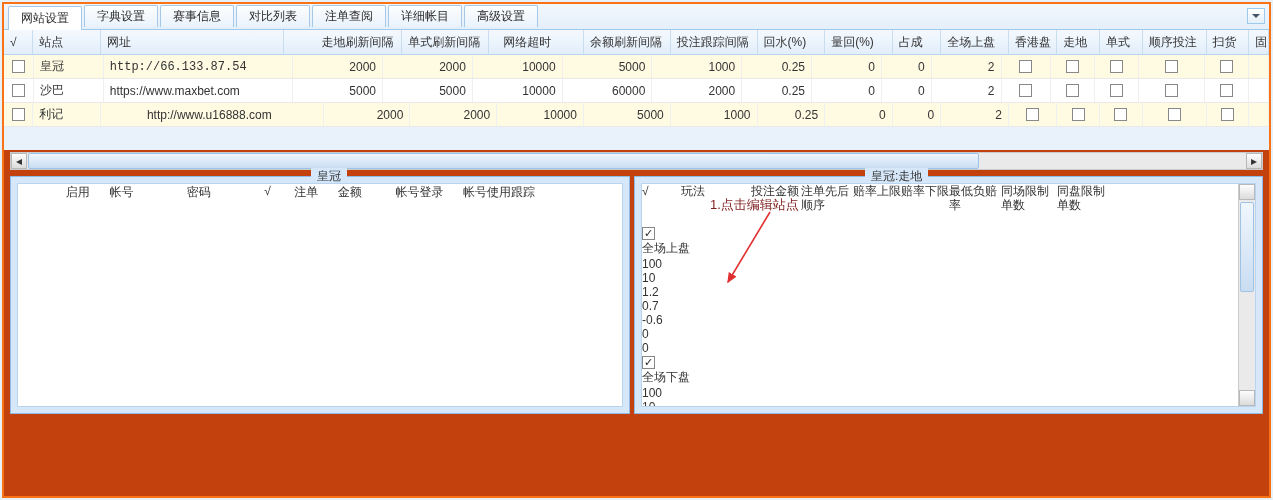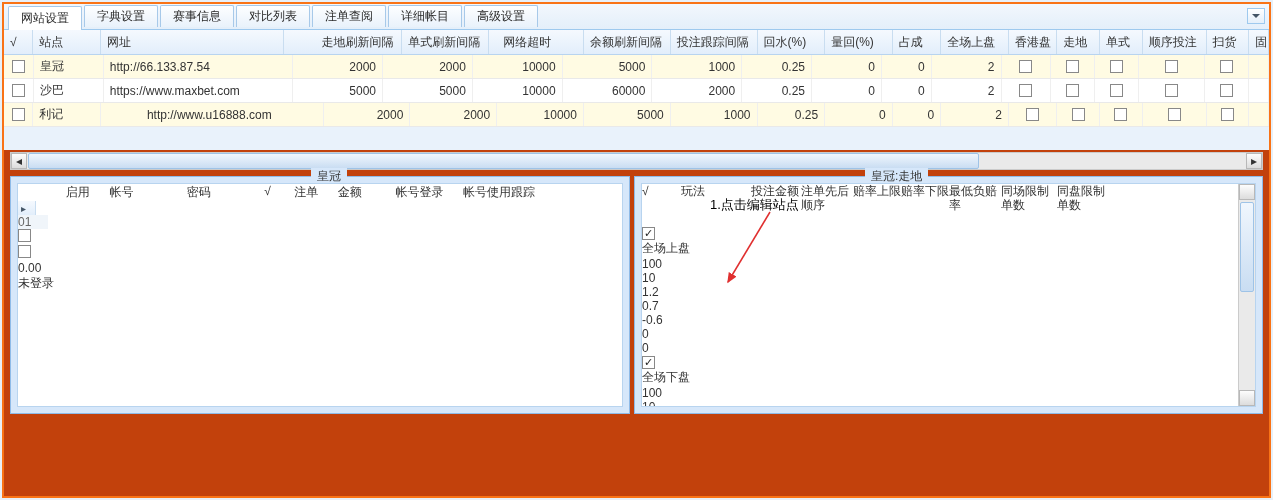--- a/index.html
+++ b/index.html
@@ -40,21 +40,21 @@
 .subgrid .hdr{position:sticky;top:0}
 .rownum{width:30px;justify-content:center;color:#666;background:#f0f5fa}
 .rowhdr{width:18px;background:linear-gradient(#f5f9fe,#e2eefb);border-right:1px solid #c9ddf0}
 .rowhdr.mark:after{content:"▸";color:#456;font-size:10px;margin-left:3px}
 
 .vscroll{position:absolute;right:0;top:0;bottom:0;width:17px;background:#eaeaea;border-left:1px solid #cbcbcb;display:flex;flex-direction:column}
 .vscroll .vb{height:16px;background:linear-gradient(#fdfdfd,#dcdcdc);border:1px solid #b8b8b8}
 .vscroll .vtrack{flex:1;position:relative}
 .vscroll .vthumb{position:absolute;left:1px;right:1px;top:2px;height:90px;background:linear-gradient(#f0f6fd,#c9ddf2);border:1px solid #9ec3e7;border-radius:2px}
 
-.annotation{position:absolute;color:#000000;font-size:13px;pointer-events:none}
+.annotation{position:absolute;color:#7f1d1d;font-size:13px;pointer-events:none}
 .arrow{position:absolute;pointer-events:none}
 .arrow svg{overflow:visible}
 .tall .cell{height:42px;line-height:14px;white-space:normal}
 .rnum{text-align:left;justify-content:flex-end}
 .cnum{justify-content:center}
 </style>
 </head>
 <body>
 
 <div class="frame">
@@ -91,21 +91,21 @@
         <div class="cell" style="width: 66px;">顺序投注</div>
         <div class="cell" style="width: 44px;">扫货</div>
         <div class="cell" style="width: 20px;">固</div>
       </div>
     <div id="siterows">
         <div class="row odd">
           <div class="cell" style="width: 30px; justify-content: center;">
             <span class="cbx"></span>
           </div>
           <div class="cell" style="width: 70px;">皇冠</div>
-          <div class="cell" style="width: 190px;">http://66.133.87.54</div>
+          <div class="cell" style="width: 190px; font-family: Liberation Mono, monospace;">http://66.133.87.54</div>
           <div class="cell rnum" style="width: 90px;">2000</div>
           <div class="cell rnum" style="width: 90px;">2000</div>
           <div class="cell rnum" style="width: 90px;">10000</div>
           <div class="cell rnum" style="width: 90px;">5000</div>
           <div class="cell rnum" style="width: 90px;">1000</div>
           <div class="cell rnum" style="width: 70px;">0.25</div>
           <div class="cell rnum" style="width: 70px;">0</div>
           <div class="cell rnum" style="width: 50px;">0</div>
           <div class="cell rnum" style="width: 70px;">2</div>
           <div class="cell" style="width: 50px; justify-content: center;">
@@ -207,34 +207,20 @@
             <div class="cell" style="width: 18px;"></div>
             <div class="cell" style="width: 30px;"></div>
             <div class="cell" style="width: 44px;">启用</div>
             <div class="cell" style="width: 78px;">帐号</div>
             <div class="cell" style="width: 78px;">密码</div>
             <div class="cell" style="width: 30px;">√</div>
             <div class="cell" style="width: 44px; white-space: normal;">注单</div>
             <div class="cell" style="width: 58px; white-space: normal;">金额</div>
             <div class="cell" style="width: 68px;">帐号登录</div>
             <div class="cell" style="width: 160px;">帐号使用跟踪</div>
-          </div>
-        <div id="lrows">
-            <div class="row odd">
-              <div class="cell rowhdr mark" style="width: 18px;"></div>
-              <div class="cell rownum" style="width: 30px;">01</div>
-              <div class="cell" style="width: 44px; justify-content: center;"><span class="cbx"></span></div>
-              <div class="cell" style="width: 78px;"></div>
-              <div class="cell" style="width: 78px;"></div>
-              <div class="cell" style="width: 30px; justify-content: center;"><span class="cbx"></span></div>
-              <div class="cell" style="width: 44px;"></div>
-              <div class="cell rnum" style="width: 58px;">0.00</div>
-              <div class="cell" style="width: 68px;">未登录</div>
-              <div class="cell" style="width: 160px;"></div>
-            </div>
           </div>
       </div>
     </div>
 
 
     <div class="panel rightp">
       <span class="plabel">皇冠:走地</span>
       <div class="subgrid" style="padding-right:17px">
         <div class="hdr grid tall" id="rhdr" style="display:flex">
             <div class="cell" style="width: 30px;">√</div>

